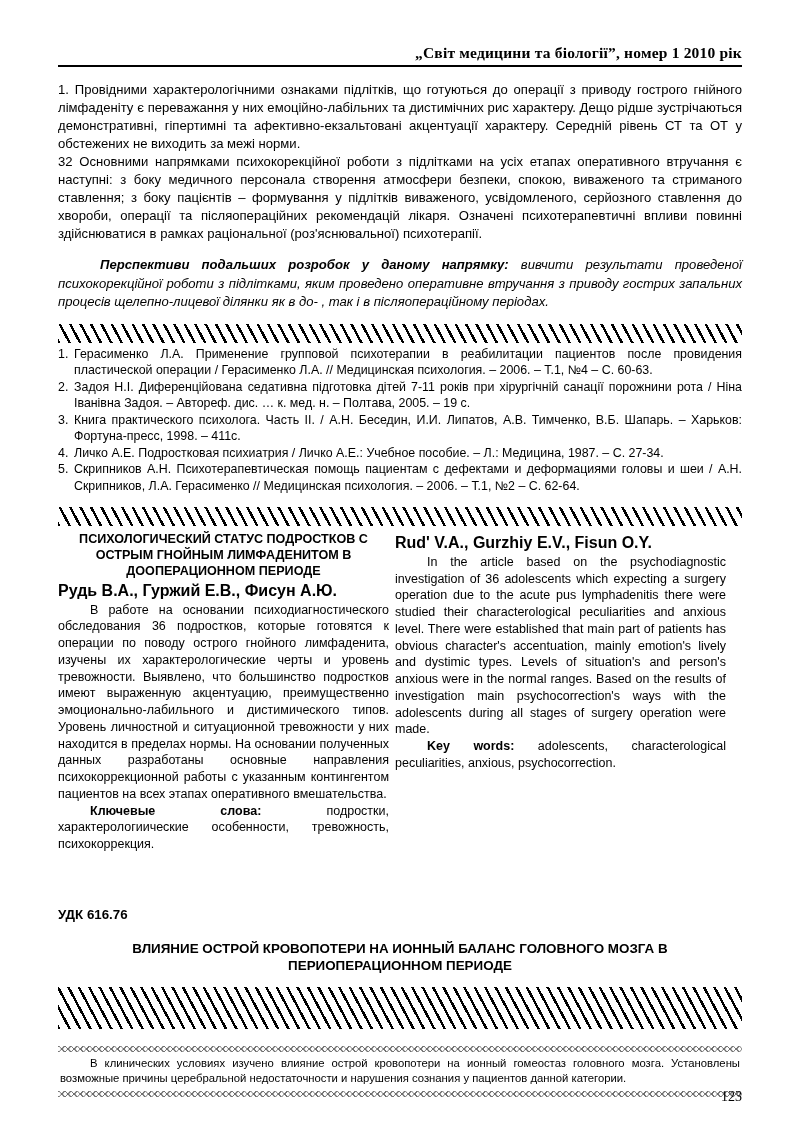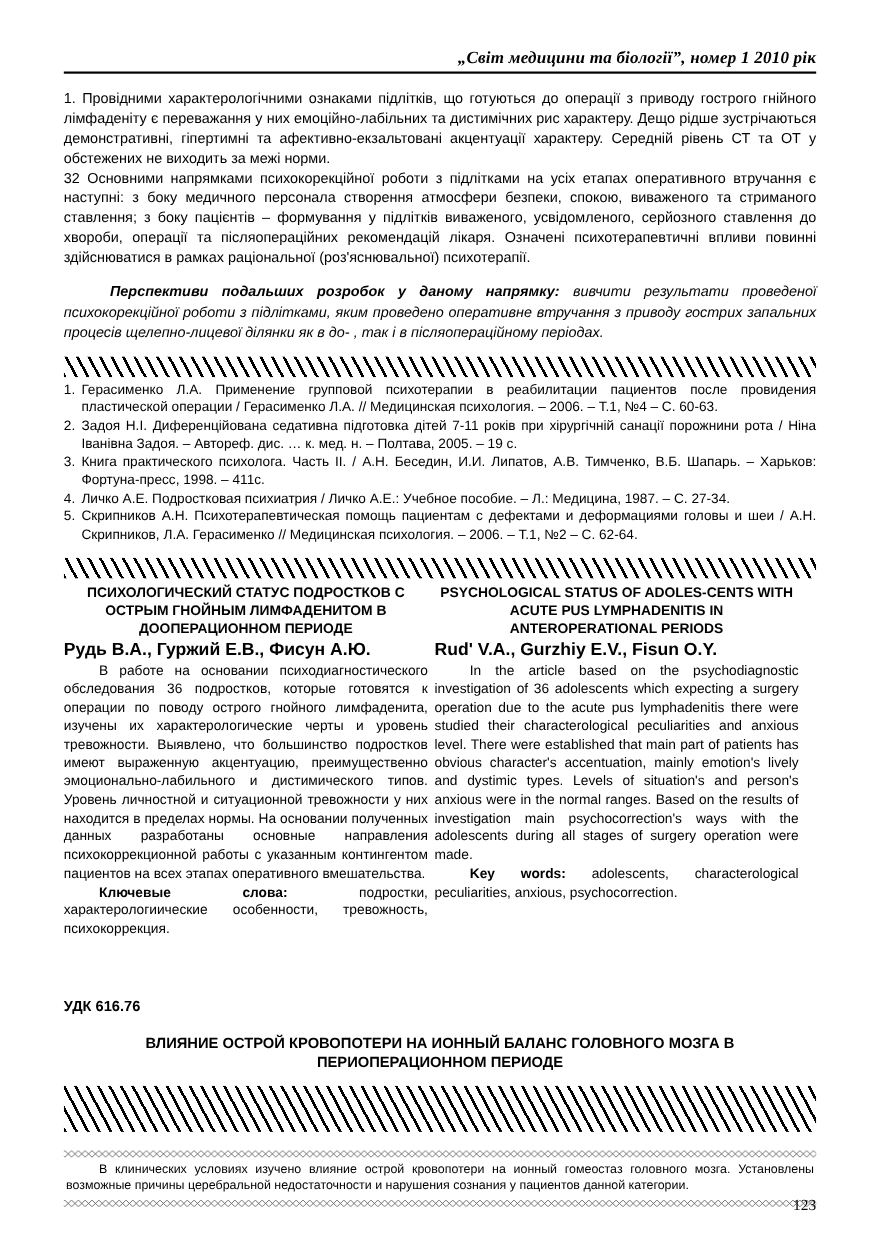--- a/index.html
+++ b/index.html
@@ -22,21 +22,20 @@
     height: 1131px;
     box-sizing: border-box;
     padding: 0 58px;
   }
 
   
   .running-head {
     margin-top: 44px;
     text-align: right;
     font-family: "Liberation Serif", serif;
-    font-style: italic;
     font-weight: bold;
     font-size: 15.5px;
     letter-spacing: .2px;
     padding-bottom: 3px;
   }
   .head-rule {
     border-bottom: 2px solid #000;
     margin-top: 0px;
     margin-bottom: 14px;
   }
@@ -250,21 +249,20 @@
   </div>
 
   <div class="abstracts">
     <div class="col">
       <p class="ab-title">ПСИХОЛОГИЧЕСКИЙ СТАТУС ПОДРОСТКОВ С ОСТРЫМ ГНОЙНЫМ ЛИМФАДЕНИТОМ В ДООПЕРАЦИОННОМ ПЕРИОДЕ</p>
       <p class="ab-authors">Рудь В.А., Гуржий Е.В., Фисун А.Ю.</p>
       <p class="ab-text">В работе на основании психодиагностического обследования 36 подростков, которые готовятся к операции по поводу острого гнойного лимфаденита, изучены их характерологические черты и уровень тревожности. Выявлено, что большинство подростков имеют выраженную акцентуацию, преимущественно эмоционально-лабильного и дистимического типов. Уровень личностной и ситуационной тревожности у них находится в пределах нормы. На основании полученных данных разработаны основные направления психокоррекционной работы с указанным контингентом пациентов на всех этапах оперативного вмешательства.</p>
       <p class="ab-keys"><b>Ключевые слова:</b><span> подростки, характерологиические особенности, тревожность, психокоррекция.</span></p>
     </div>
     <div class="col">
-      <p class="ab-title">PSYCHOLOGICAL STATUS OF ADOLES-CENTS WITH ACUTE PUS LYMPHADENITIS IN ANTEROPERATIONAL PERIODS</p>
       <p class="ab-authors">Rud' V.A., Gurzhiy E.V., Fisun O.Y.</p>
       <p class="ab-text">In the article based on the psychodiagnostic investigation of 36 adolescents which expecting a surgery operation due to the acute pus lymphadenitis there were studied their characterological peculiarities and anxious level. There were established that main part of patients has obvious character's accentuation, mainly emotion's lively and dystimic types. Levels of situation's and person's anxious were in the normal ranges. Based on the results of investigation main psychocorrection's ways with the adolescents during all stages of surgery operation were made.</p>
       <p class="ab-keys"><b>Key words:</b><span> adolescents, characterological peculiarities, anxious, psychocorrection.</span></p>
     </div>
   </div>
 
   <div class="udk">УДК 616.76</div>
 
   <div class="article-title">ВЛИЯНИЕ ОСТРОЙ КРОВОПОТЕРИ НА ИОННЫЙ БАЛАНС ГОЛОВНОГО МОЗГА В ПЕРИОПЕРАЦИОННОМ ПЕРИОДЕ</div>
 

